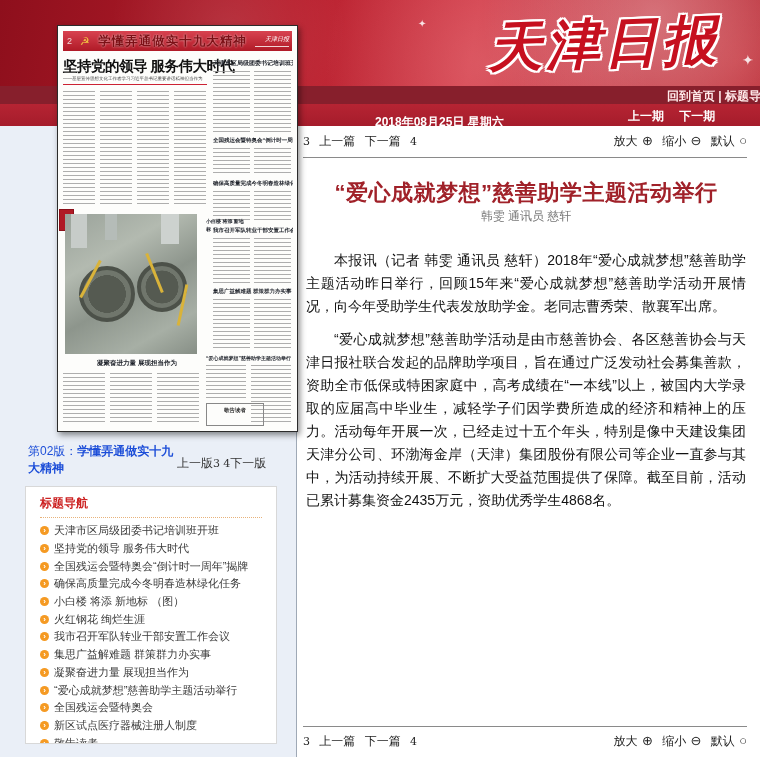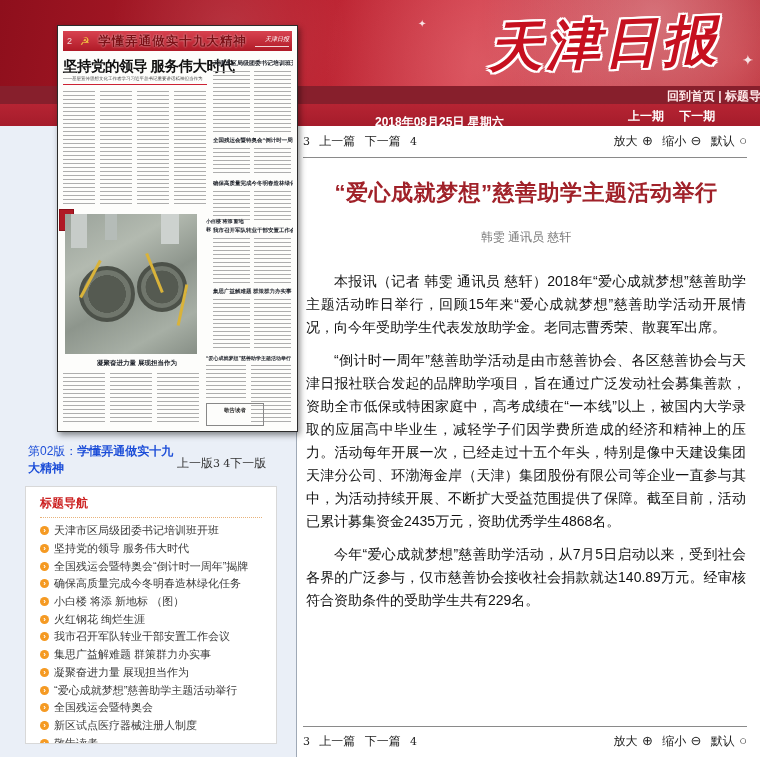--- a/index.html
+++ b/index.html
@@ -91,21 +91,21 @@
   .toolbar { display:flex; justify-content:space-between; font-size:12px; color:#222; }
   #toolbar-top { position:absolute; left:5px; right:13px; top:7px; padding-bottom:7px;
     border-bottom:1px solid #8a8a8a; }
   #toolbar-bottom { position:absolute; left:5px; right:13px; bottom:7px; padding-top:6px;
     border-top:1px solid #8a8a8a; }
   .toolbar .grp span { margin-right:6px; cursor:pointer; }
   .toolbar .icon-circ { font-size:13px; margin-right:10px; }
   #article { position:absolute; left:8px; right:14px; top:30px; }
   #article-title { margin-top:22px; text-align:center; font-size:22px; font-weight:bold;
     color:#a02129; letter-spacing:.5px; }
-  #article-byline { margin-top:21px; text-align:center; font-size:12px; color:#777; }
+  #article-byline { margin-top:0; text-align:center; font-size:12px; color:#777; }
   #article-body { margin-top:24px; font-size:14px; line-height:23px; color:#111;
     text-align:justify; }
   #article-body p { text-indent:2em; margin-bottom:10px; }
 </style>
 </head>
 <body>
 
 <div id="banner">
   <span class="sparkle" style="left:418px;top:18px">✦</span>
   <span class="sparkle" style="left:700px;top:12px">✦</span>
@@ -289,22 +289,21 @@
       <span style="margin-right:1px">默认</span>
       <span class="icon-circ" style="margin-right:0">○</span>
     </div>
   </div>
 
   <div id="article">
     <div id="article-title">“爱心成就梦想”慈善助学主题活动举行</div>
     <div id="article-byline">韩雯 通讯员 慈轩</div>
     <div id="article-body">
       <p>本报讯（记者 韩雯 通讯员 慈轩）2018年“爱心成就梦想”慈善助学主题活动昨日举行，回顾15年来“爱心成就梦想”慈善助学活动开展情况，向今年受助学生代表发放助学金。老同志曹秀荣、散襄军出席。</p>
-      <p>“倒计时一周年”慈善助学活动是由市慈善协会、各区慈善协会与天津日报社联合发起的品牌助学项目，旨在通过广泛发动社会募集善款，资助全市低保或特困家庭中，高考成绩在“一本线”以上，被国内大学录取的应届高中毕业生，减轻学子们因学费所造成的经济和精神上的压力。活动每年开展一次，已经走过十五个年头，特别是像中天建设集团天津分公司、环渤海金岸（天津）集团股份有限公司等企业一直参与其中，为活动持续开展、不断扩大受益范围提供了保障。截至目前，活动已累计募集资金2435万元，资助优秀学生4868名。</p>
-      <p>今年“爱心成就梦想”慈善助学活动，从7月5日启动以来，受到社会各界的广泛参与，仅市慈善协会接收社会捐款就达140.89万元。经审核符合资助条件的受助学生共有229名。</p>
+      <p>“爱心成就梦想”慈善助学活动是由市慈善协会、各区慈善协会与天津日报社联合发起的品牌助学项目，旨在通过广泛发动社会募集善款，资助全市低保或特困家庭中，高考成绩在“一本线”以上，被国内大学录取的应届高中毕业生，减轻学子们因学费所造成的经济和精神上的压力。活动每年开展一次，已经走过十五个年头，特别是像中天建设集团天津分公司、环渤海金岸（天津）集团股份有限公司等企业一直参与其中，为活动持续开展、不断扩大受益范围提供了保障。截至目前，活动已累计募集资金2435万元，资助优秀学生4868名。</p>
     </div>
   </div>
 
   <div id="toolbar-bottom" class="toolbar">
     <div class="grp">
       <span class="wd">3</span>
       <span>上一篇</span>
       <span>下一篇</span>
       <span class="wd">4</span>
     </div>

